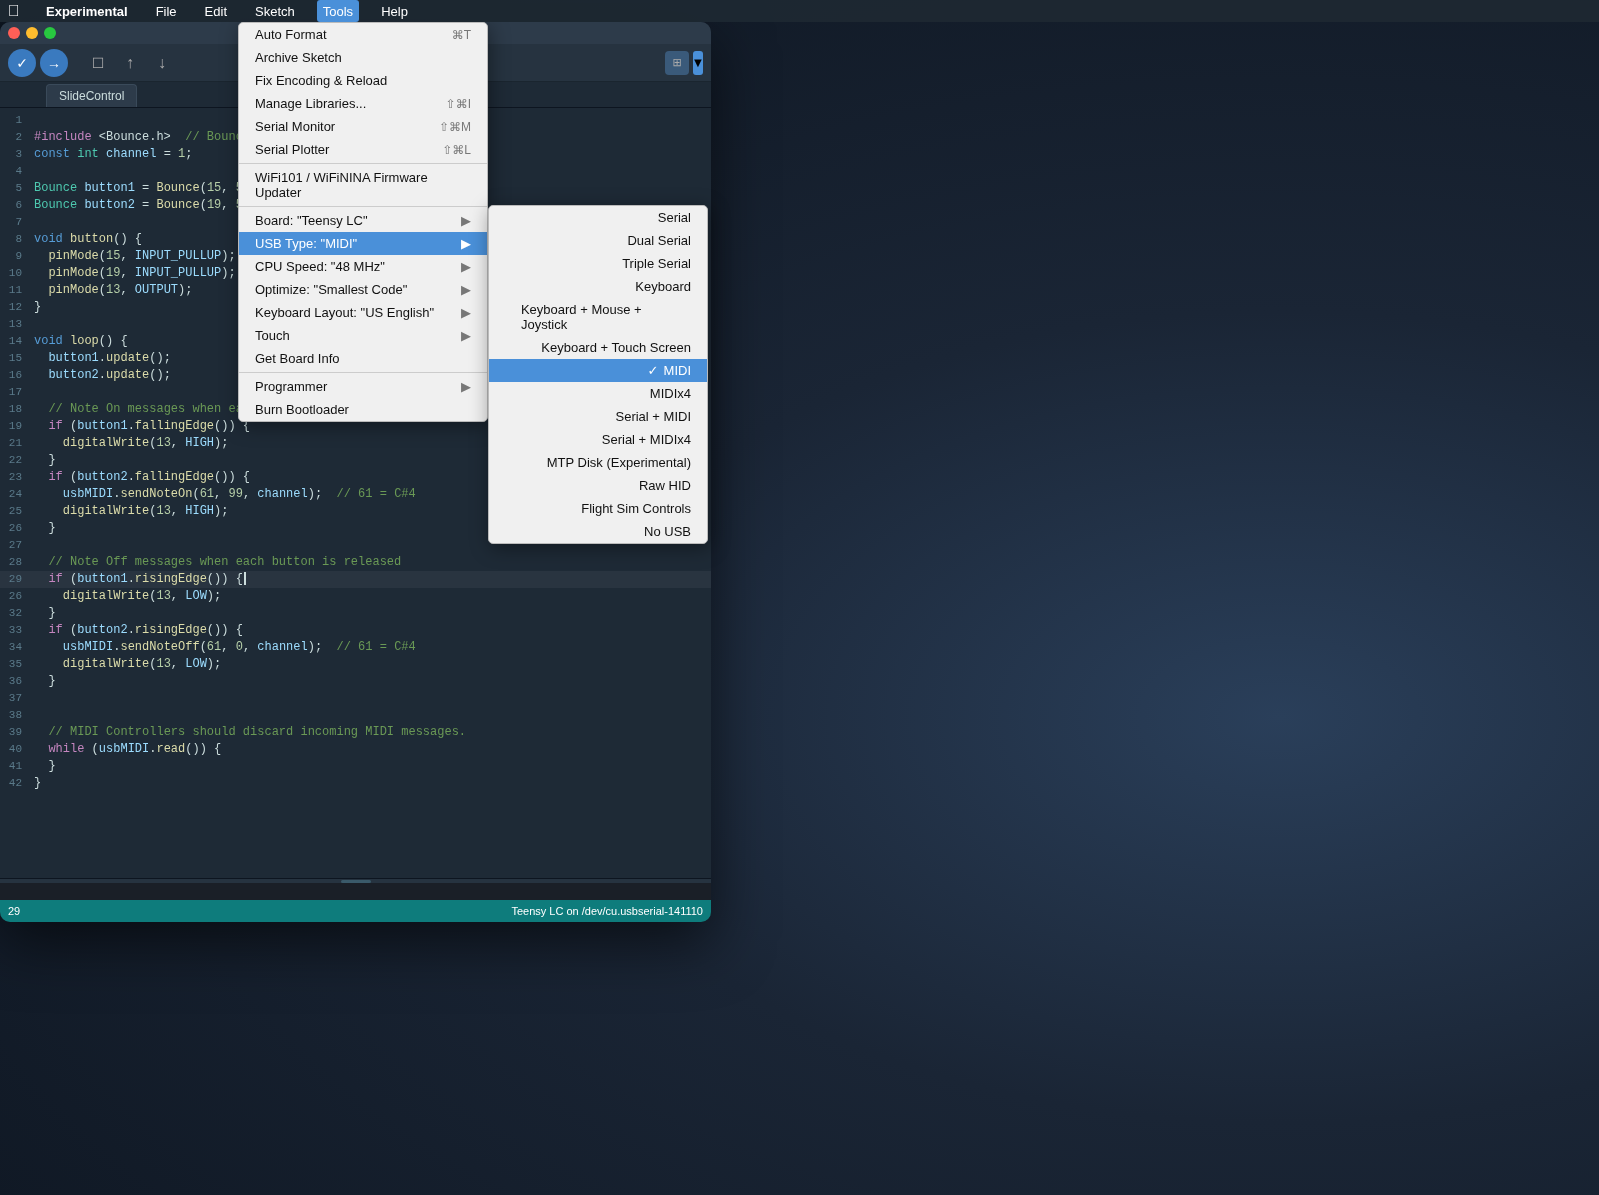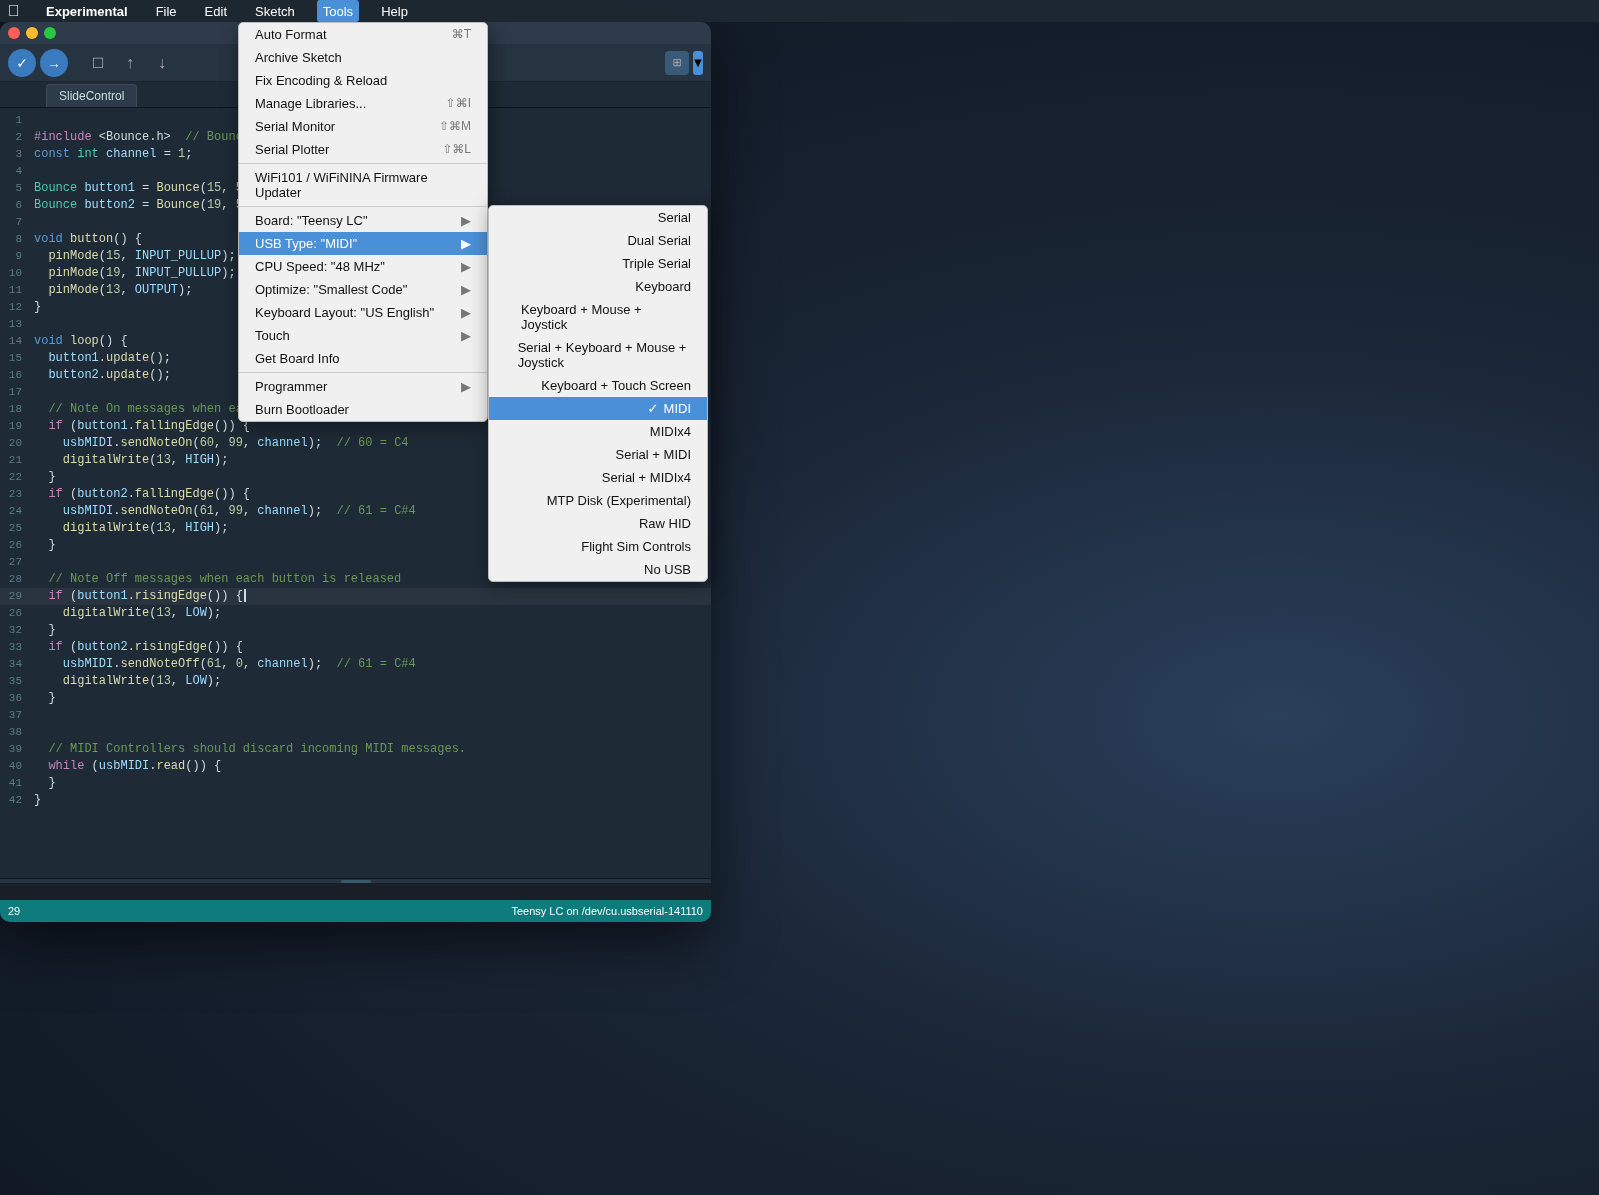--- a/index.html
+++ b/index.html
@@ -221,20 +221,21 @@
       border-radius: 5px;
       box-shadow: 2px 4px 20px rgba(0,0,0,0.4);
       z-index: 600;
       overflow: hidden;
       font-size: 13px;
       color: #111;
     }
 
     .menu-row {
       display: flex;
+      align-items: center;
       padding: 4px 16px;
       cursor: pointer;
       min-height: 22px;
       position: relative;
     }
 
     .menu-row .shortcut {
       margin-left: auto;
       color: #777;
       font-size: 12px;
@@ -413,24 +414,20 @@
       </div>
     <div class="code-line">
         <span class="line-num">18</span>
         <span class="line-content">  <span class="kw-comment">// Note On messages when each button is pressed</span></span>
       </div>
     <div class="code-line">
         <span class="line-num">19</span>
         <span class="line-content">  <span class="kw-if">if</span> (<span class="kw-obj">button1</span>.<span class="kw-func">fallingEdge</span>()) {</span>
       </div>
     <div class="code-line">
-        <span class="line-num">20</span>
-        <span class="line-content">    <span class="kw-obj">usbMIDI</span>.<span class="kw-func">sendNoteOn</span>(<span class="kw-num">60</span>, <span class="kw-num">99</span>, <span class="kw-var">channel</span>);  <span class="kw-comment">// 60 = C4</span></span>
-      </div>
-    <div class="code-line">
         <span class="line-num">21</span>
         <span class="line-content">    <span class="kw-func">digitalWrite</span>(<span class="kw-num">13</span>, <span class="kw-var">HIGH</span>);</span>
       </div>
     <div class="code-line">
         <span class="line-num">22</span>
         <span class="line-content">  }</span>
       </div>
     <div class="code-line">
         <span class="line-num">23</span>
         <span class="line-content">  <span class="kw-if">if</span> (<span class="kw-obj">button2</span>.<span class="kw-func">fallingEdge</span>()) {</span>
@@ -603,24 +600,20 @@
   <div class="submenu-row">
     <span class="check-mark">&nbsp;</span>
     <span>Keyboard</span>
   </div>
   <div class="submenu-row">
     <span class="check-mark">&nbsp;</span>
     <span>Keyboard + Mouse + Joystick</span>
   </div>
   <div class="submenu-row">
     <span class="check-mark">&nbsp;</span>
-    <span>Serial + Keyboard + Mouse + Joystick</span>
-  </div>
-  <div class="submenu-row">
-    <span class="check-mark">&nbsp;</span>
     <span>Keyboard + Touch Screen</span>
   </div>
   <div class="submenu-row active-item">
     <span class="check-mark">✓</span>
     <span>MIDI</span>
   </div>
   <div class="submenu-row">
     <span class="check-mark">&nbsp;</span>
     <span>MIDIx4</span>
   </div>

